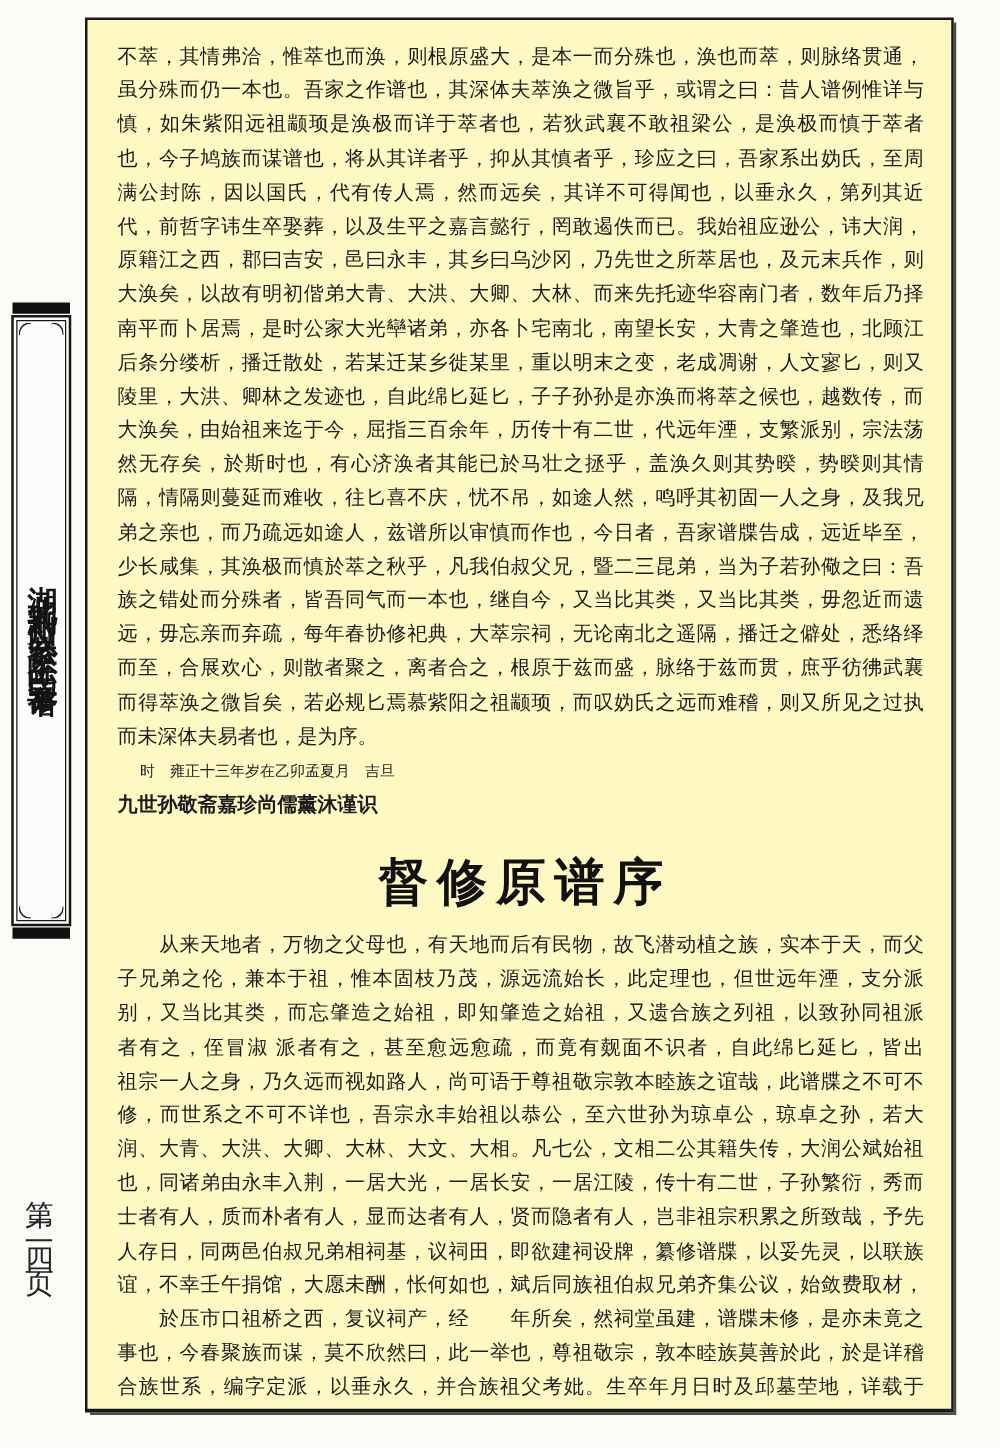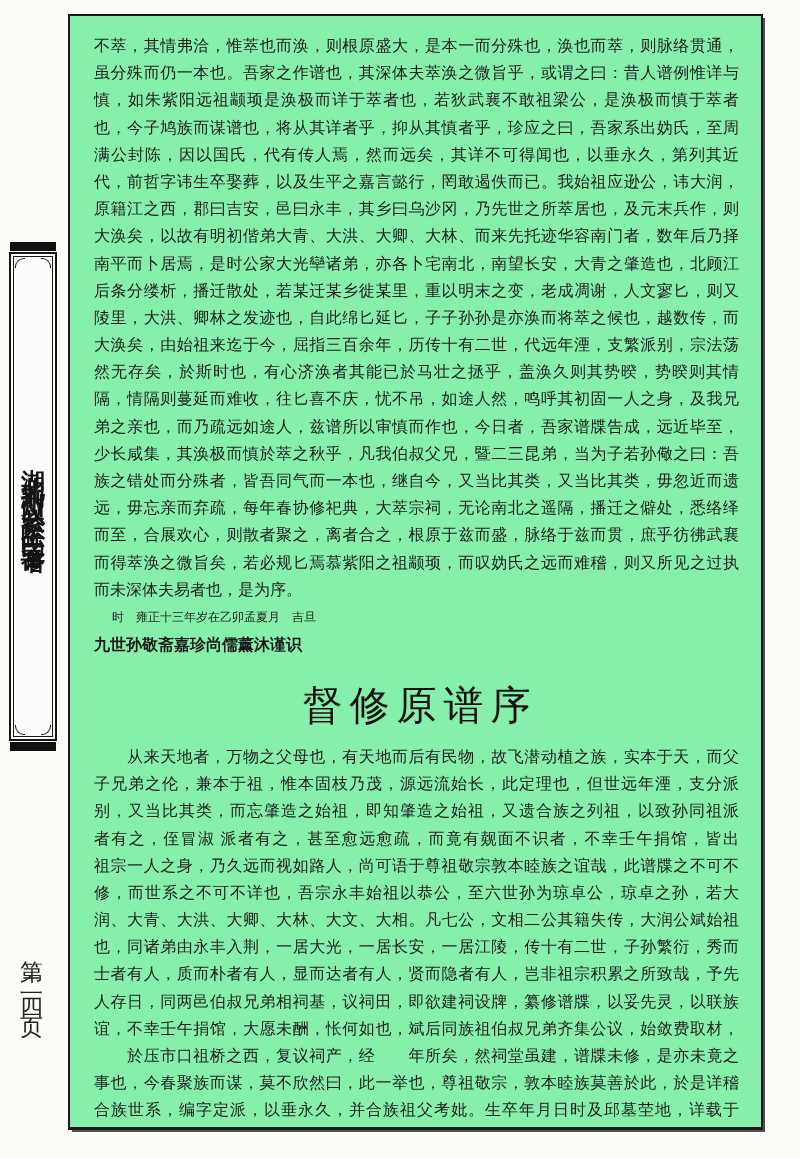--- a/index.html
+++ b/index.html
@@ -6,37 +6,37 @@
   body{
     width:800px;height:1158px;position:relative;overflow:hidden;
     background:#fbfbf8;color:#1b1b1b;
     font-family:"Liberation Serif","DejaVu Serif",serif;
   }
   
   .frame{
     position:absolute;left:68px;top:14px;width:695px;height:1116px;
     box-sizing:border-box;border:2px solid #1a1a1a;border-bottom-width:3px;
     box-shadow:3px 3px 0 -1px #4e4e4e;
-    padding:16px 22px 0 24px;overflow:hidden;background:#86efac;
+    padding:16px 22px 0 24px;overflow:hidden;background:#fef9c3;
   }
   .line{
     font-size:16px;line-height:27.2px;height:27.2px;
     text-align:justify;text-align-last:justify;
     color:#1c1c1c;
   }
   .closing{text-align-last:left;}
   .date-line{
     font-size:12px;line-height:28px;height:28px;padding-left:18px;
   }
   .signature-line{
     font-size:16px;line-height:28px;height:28px;
     text-align:left;padding-right:38px;font-weight:bold;
   }
   .title{
-    margin:22px 0 12px 0;font-size:40px;line-height:50px;font-weight:normal;
+    margin:22px 0 12px 0;font-size:40px;line-height:50px;font-weight:bold;
     text-align:center;letter-spacing:7px;text-indent:7px;color:#111;
   }
   
   .spine{position:absolute;left:9px;top:242px;width:48px;}
   .spine-bar{height:9px;background:#101010;margin:0 1px;}
   .spine-box{
     border:2px solid #161616;margin:1px 0;box-sizing:border-box;background:#fcfcfa;
   }
   .spine-inner{
     border:1px solid #161616;margin:2px;position:relative;
@@ -111,21 +111,21 @@
       <div class="signature-line">九世孙敬斋嘉珍尚儒薰沐谨识</div>
     </section>
 
     <h1 class="title">督修原谱序</h1>
 
     <section>
       <div>
           <div class="line">　　从来天地者，万物之父母也，有天地而后有民物，故飞潜动植之族，实本于天，而父</div>
           <div class="line">子兄弟之伦，兼本于祖，惟本固枝乃茂，源远流始长，此定理也，但世远年湮，支分派</div>
           <div class="line">别，又当比其类，而忘肇造之始祖，即知肇造之始祖，又遗合族之列祖，以致孙同祖派</div>
-          <div class="line">者有之，侄冒淑 派者有之，甚至愈远愈疏，而竟有觌面不识者，不幸壬午捐馆，皆出</div>
+          <div class="line">者有之，侄冒淑 派者有之，甚至愈远愈疏，而竟有觌面不识者，自此绵匕延匕，皆出</div>
           <div class="line">祖宗一人之身，乃久远而视如路人，尚可语于尊祖敬宗敦本睦族之谊哉，此谱牒之不可不</div>
           <div class="line">修，而世系之不可不详也，吾宗永丰始祖以恭公，至六世孙为琼卓公，琼卓之孙，若大</div>
           <div class="line">润、大青、大洪、大卿、大林、大文、大相。凡七公，文相二公其籍失传，大润公斌始祖</div>
           <div class="line">也，同诸弟由永丰入荆，一居大光，一居长安，一居江陵，传十有二世，子孙繁衍，秀而</div>
           <div class="line">士者有人，质而朴者有人，显而达者有人，贤而隐者有人，岂非祖宗积累之所致哉，予先</div>
           <div class="line">人存日，同两邑伯叔兄弟相祠基，议祠田，即欲建祠设牌，纂修谱牒，以妥先灵，以联族</div>
           <div class="line">谊，不幸壬午捐馆，大愿未酬，怅何如也，斌后同族祖伯叔兄弟齐集公议，始敛费取材，</div>
           <div class="line">　　於压市口祖桥之西，复议祠产，经　　年所矣，然祠堂虽建，谱牒未修，是亦未竟之</div>
           <div class="line">事也，今春聚族而谋，莫不欣然曰，此一举也，尊祖敬宗，敦本睦族莫善於此，於是详稽</div>
           <div class="line">合族世系，编字定派，以垂永久，并合族祖父考妣。生卒年月日时及邱墓茔地，详载于</div>

